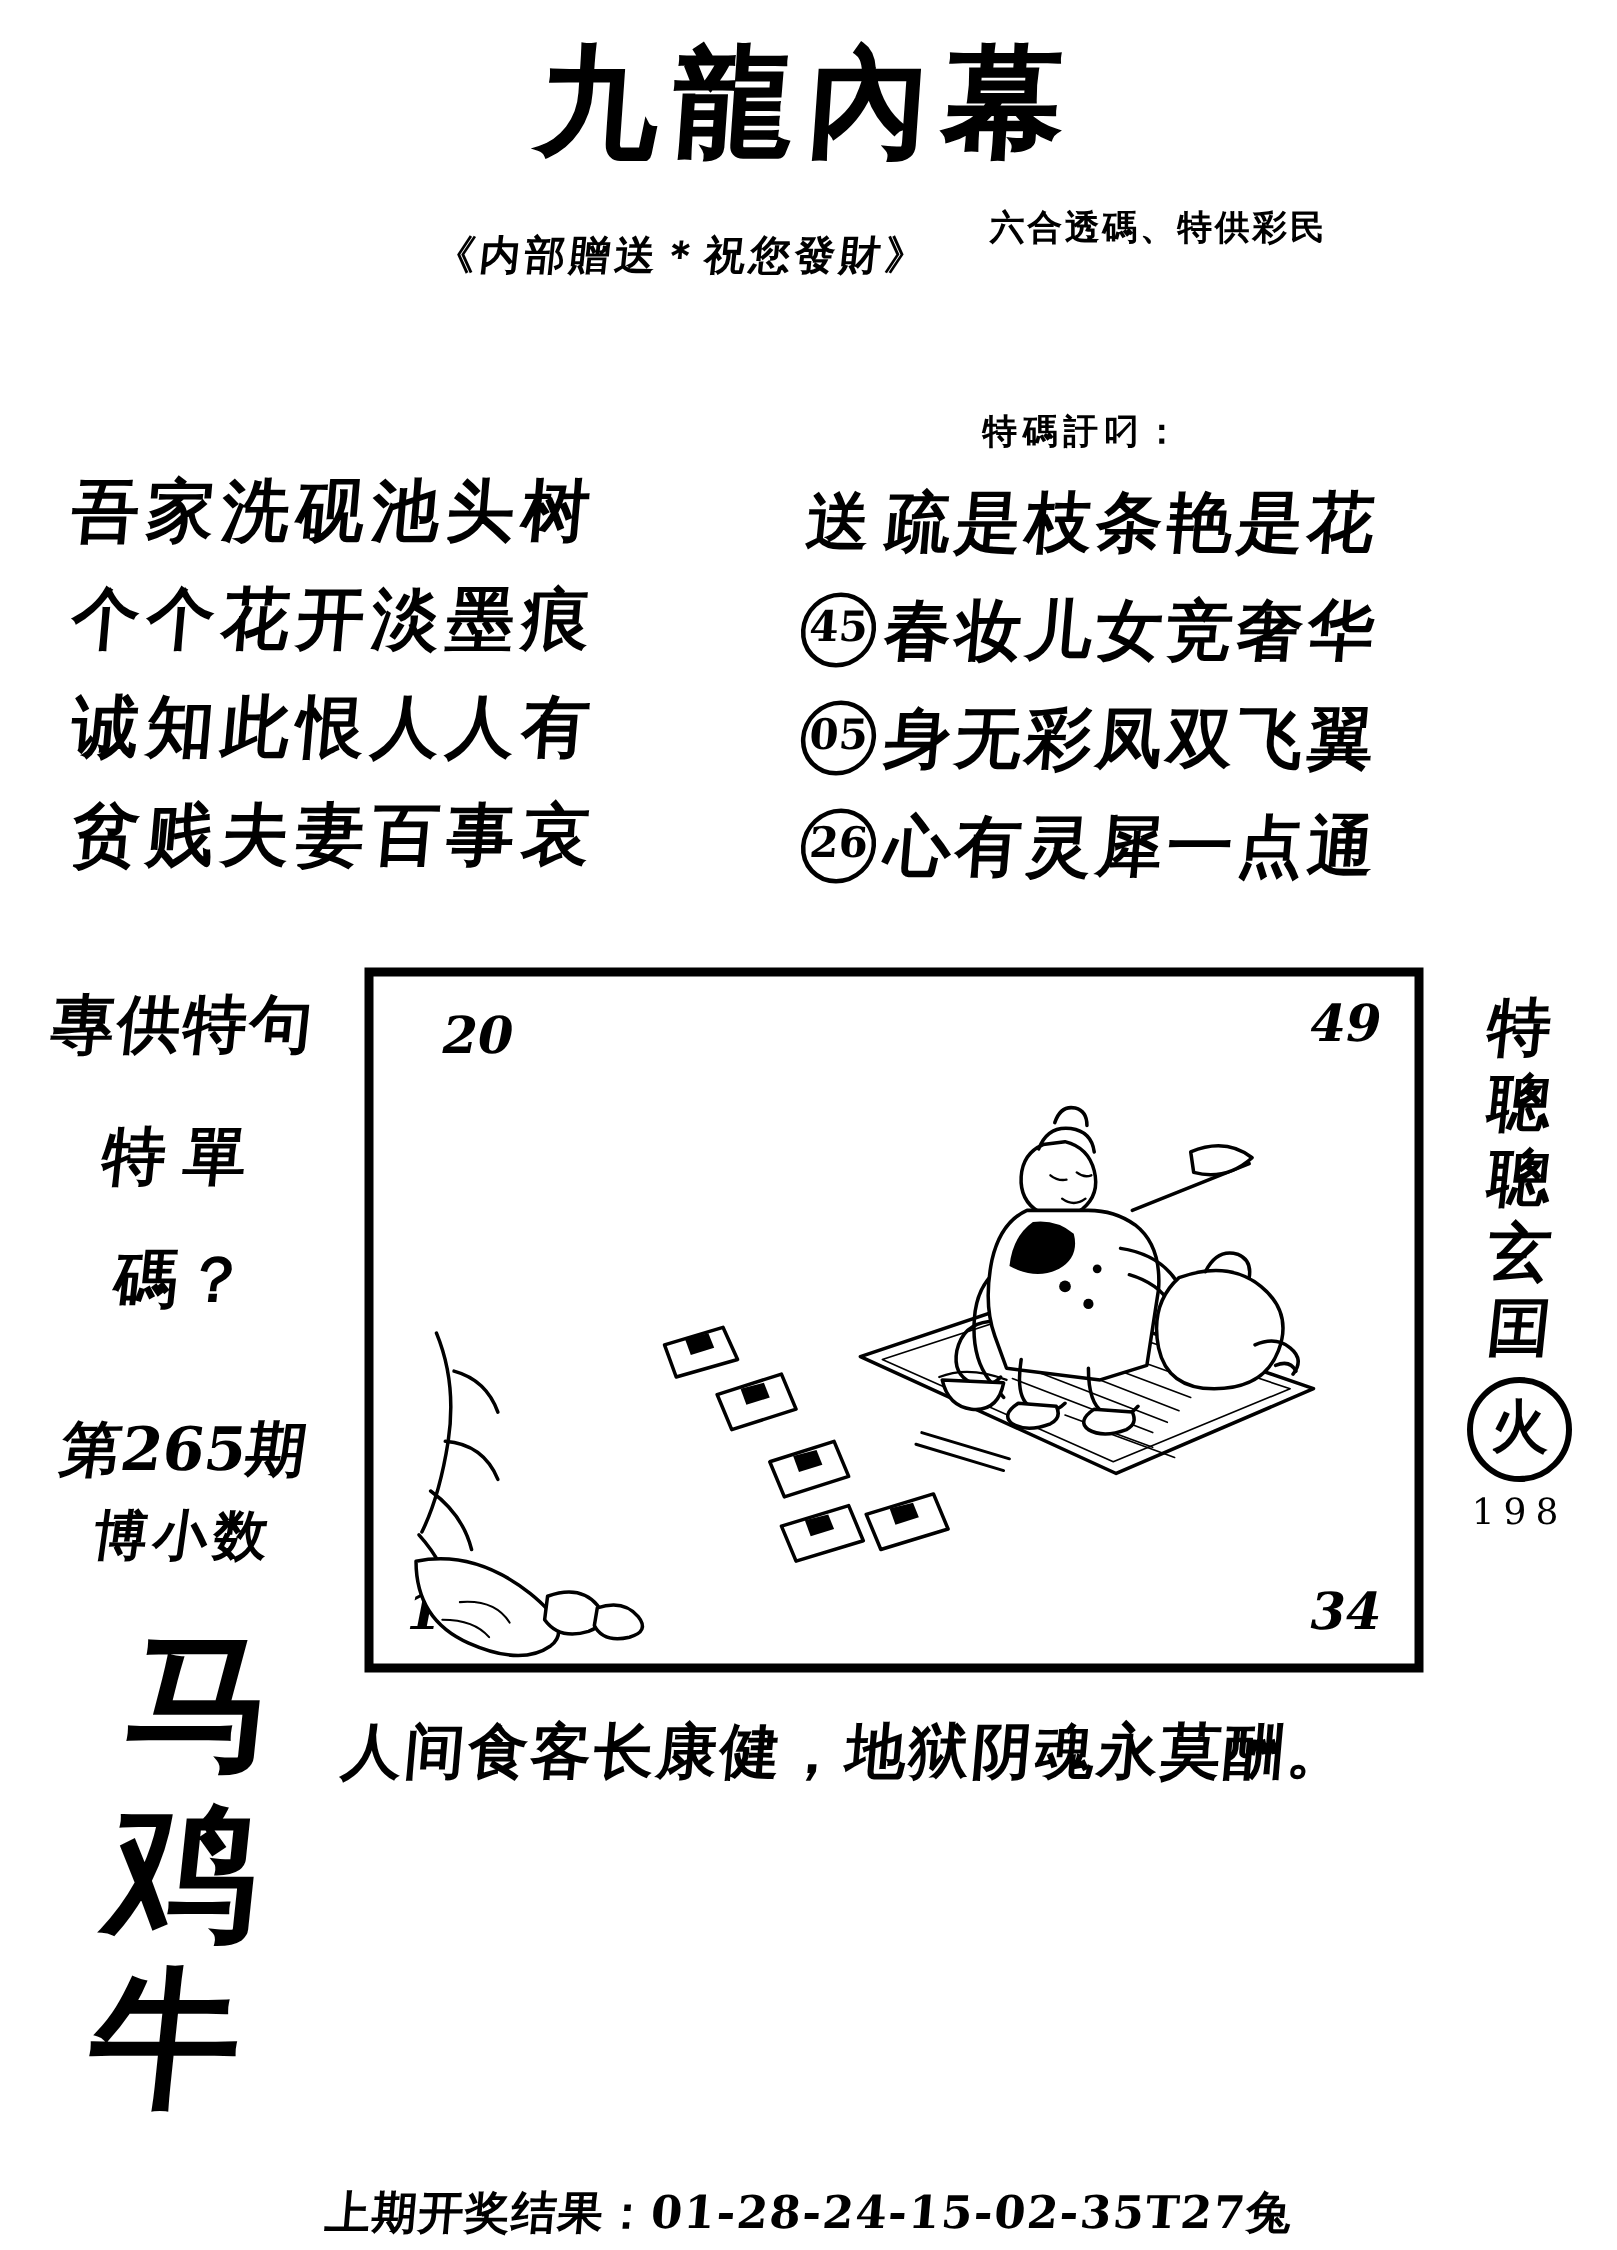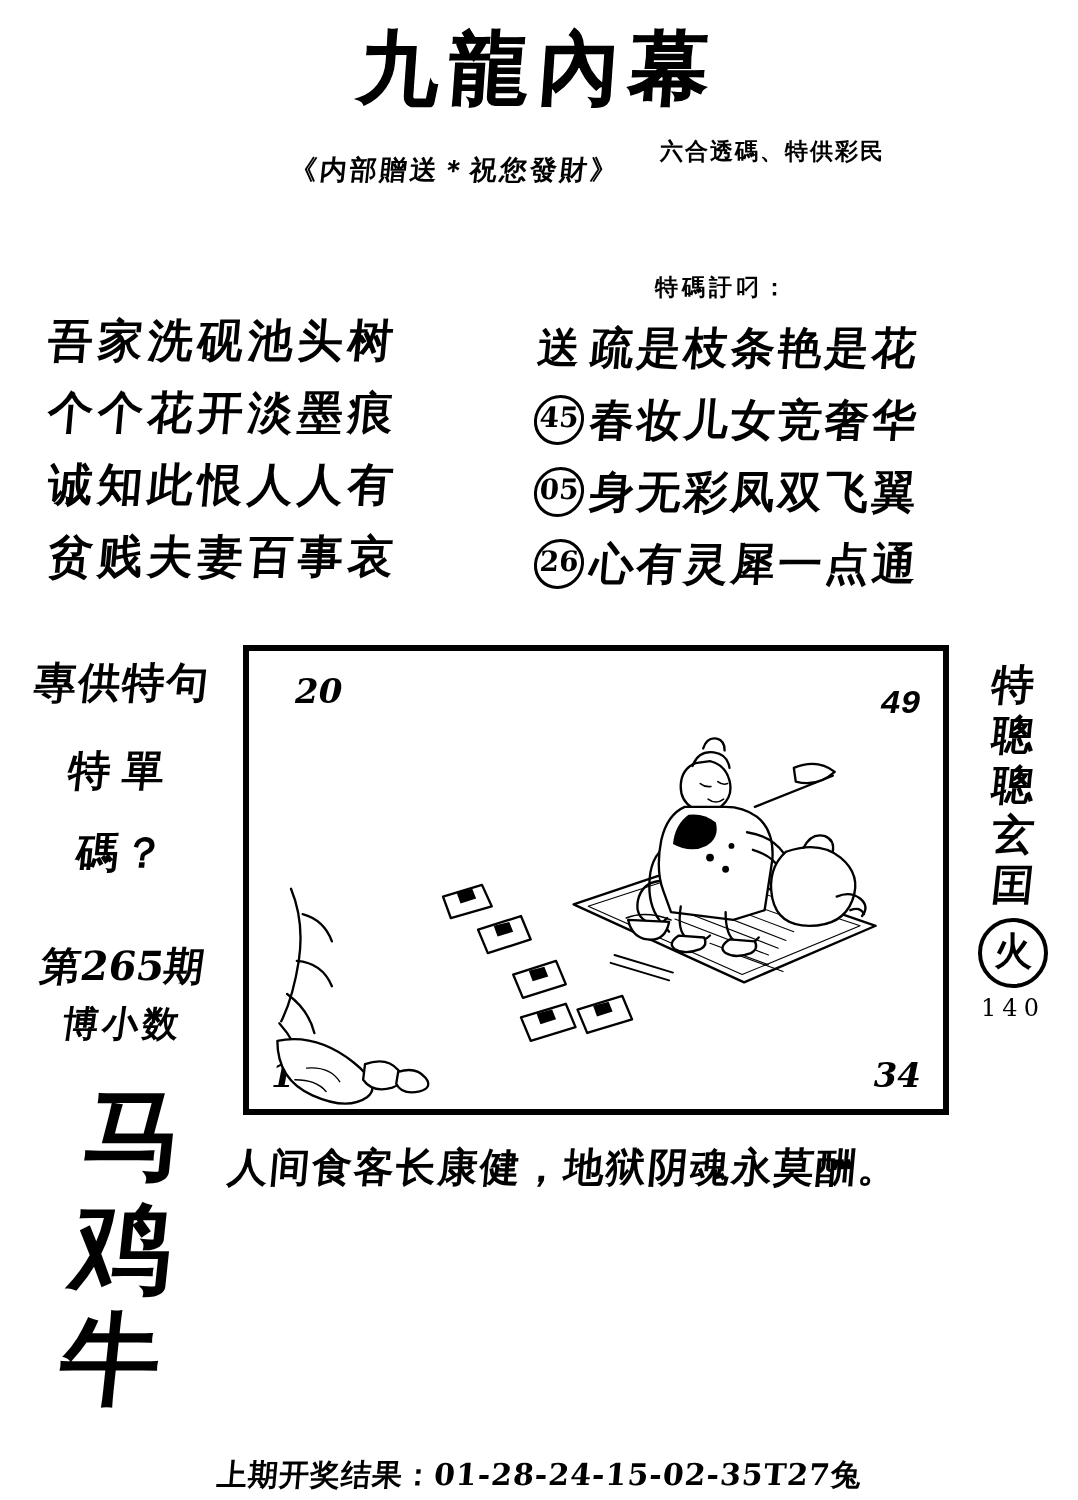--- a/index.html
+++ b/index.html
@@ -203,21 +203,21 @@
     background: #fff;
   }
   .corner {
     position: absolute;
     font-family: "DejaVu Serif", serif;
     font-size: 34px;
     font-weight: bold;
     font-style: italic;
   }
   .corner.tl { left: 22px; top: 20px; margin-left: 24px; }
-  .corner.tr { right: 22px; top: 34px; font-family: Liberation Mono, monospace; }
+  .corner.tr { right: 22px; top: 12px; }
   .corner.bl { left: 22px; bottom: 14px; }
   .corner.br { right: 22px; bottom: 14px; }
 
   .artwork {
     position: absolute;
     left: 0; top: 0;
     width: 100%; height: 100%;
   }
 
   
@@ -436,21 +436,21 @@
     </svg>
   </div>
 
   <div class="right-col">
     <div class="rc-char">特</div>
     <div class="rc-char">聰</div>
     <div class="rc-char">聰</div>
     <div class="rc-char">玄</div>
     <div class="rc-char">囯</div>
     <div class="rc-fire">火</div>
-    <div class="rc-digits">140</div>
+    <div class="rc-digits">198</div>
   </div>
 
   <div class="bottom-verse">人间食客长康健，地狱阴魂永莫酬。</div>
 
   <div class="footer">
     <span class="footer-inner">上期开奖结果：</span><span class="footer-inner">01-28-24-15-02-35T27兔</span>
   </div>
 
 </div>
 

